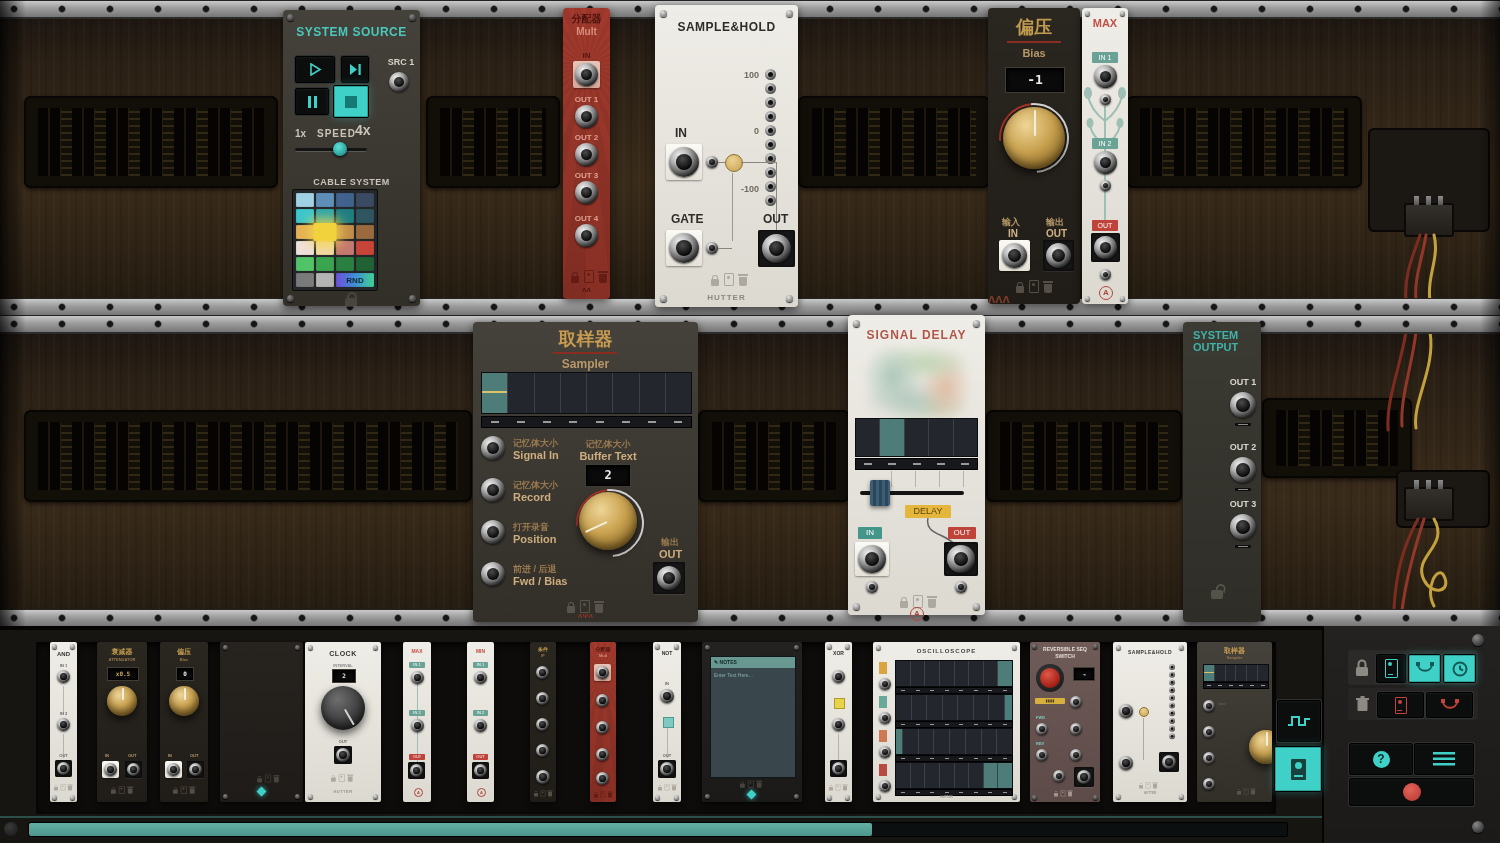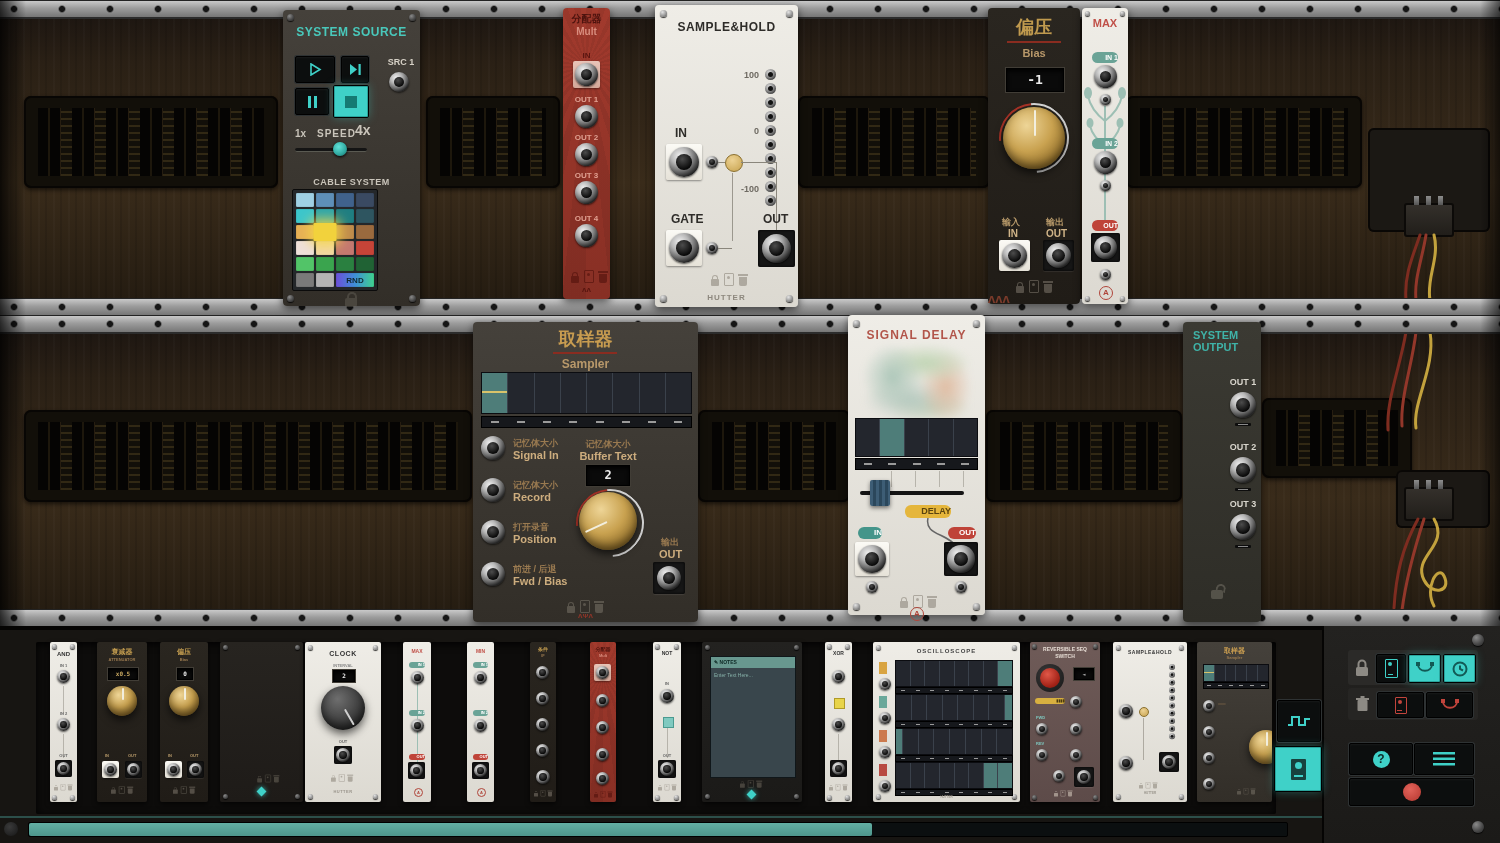--- a/index.html
+++ b/index.html
@@ -33,21 +33,21 @@
   .screw.s{width:5px;height:5px}
   .jack{position:absolute;border-radius:50%;background:radial-gradient(circle at 36% 30%,#f2f2f2,#b8b8b8 30%,#6e6e6e 54%,#262626 74%,#101010);box-shadow:0 1px 2px rgba(0,0,0,.65)}
   .jack::after{content:"";position:absolute;left:24%;top:24%;width:52%;height:52%;border-radius:50%;background:radial-gradient(circle at 40% 32%,#4c4c4c,#0a0a0a 70%)}
   .plate{position:absolute;border-radius:2px}
   .plate.w{background:linear-gradient(180deg,#fbfaf5,#e6e2d8);box-shadow:0 1px 2px rgba(0,0,0,.4)}
   .plate.p{background:linear-gradient(180deg,#e8c4b8,#d4a99a);box-shadow:0 1px 2px rgba(0,0,0,.4)}
   .plate.k{background:#161616;box-shadow:inset 0 0 3px #000,0 1px 1px rgba(255,255,255,.08)}
   .dash{position:absolute;height:3px;background:#0d0d0d;border-radius:1px}
   .dash::after{content:"";position:absolute;left:20%;top:1px;width:60%;height:1px;background:#8a8a8a}
   .lbl{position:absolute;font-weight:bold;white-space:nowrap;line-height:1}
-  .chip{position:absolute;font-weight:bold;line-height:1;text-align:right;border-radius:6px}
+  .chip{position:absolute;font-weight:normal;line-height:1;text-align:center;border-radius:1px}
   .disp{position:absolute;background:#0a0a0a;border:1px solid #000;box-shadow:0 0 0 1px #413d36,inset 0 2px 4px #000;color:#ececec;text-align:center;font-family:"DejaVu Sans Mono",monospace;font-weight:bold}
   .knobG{position:absolute;border-radius:50%;background:radial-gradient(circle at 38% 30%,#eed597,#c9a250 44%,#95722d 74%,#6a5120);box-shadow:inset 0 -4px 9px rgba(0,0,0,.45),0 4px 9px rgba(0,0,0,.65)}
   .knobD{position:absolute;border-radius:50%;background:radial-gradient(circle at 38% 30%,#6e6e6e,#454545 48%,#262626 80%);box-shadow:inset 0 -4px 8px rgba(0,0,0,.5),0 4px 8px rgba(0,0,0,.6)}
   .ptr{position:absolute;left:50%;top:5%;width:2px;height:42%;background:#f2eede;transform-origin:50% 107%;border-radius:1px}
   .ptr.dk{background:#cfcfcf}
   .ring{position:absolute;border-radius:50%;border:2px solid #d8d8d8;border-left-color:#a93328;border-bottom-color:transparent;transform:rotate(40deg)}
   .scr{position:absolute;background:#23262d;border:1px solid #0b0c10;display:flex;overflow:hidden}
   .scr>i{flex:1;border-right:1px solid #3a414b;position:relative}
   .scr>i:last-child{border-right:none}
   .scr>i.on{background:#4e7d79}

